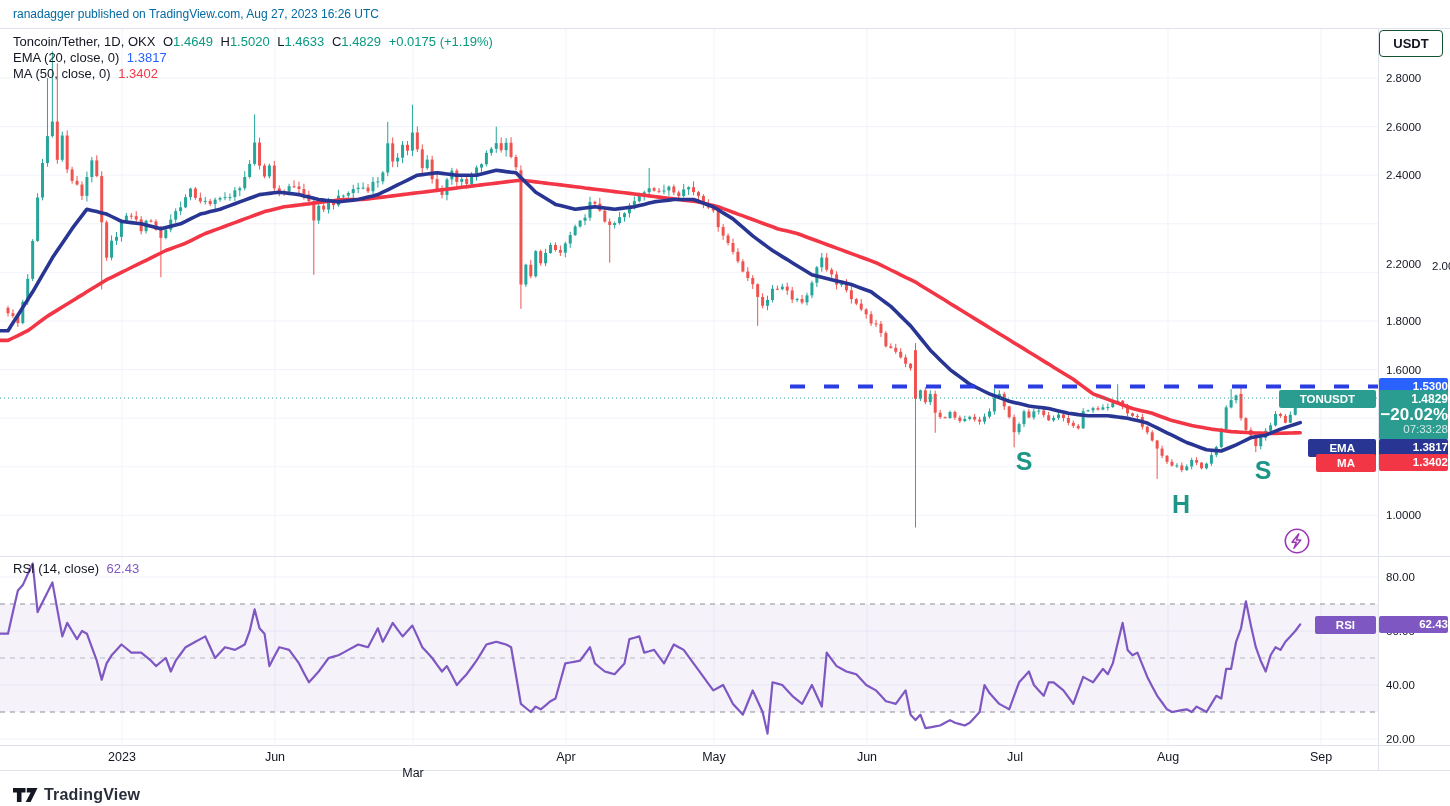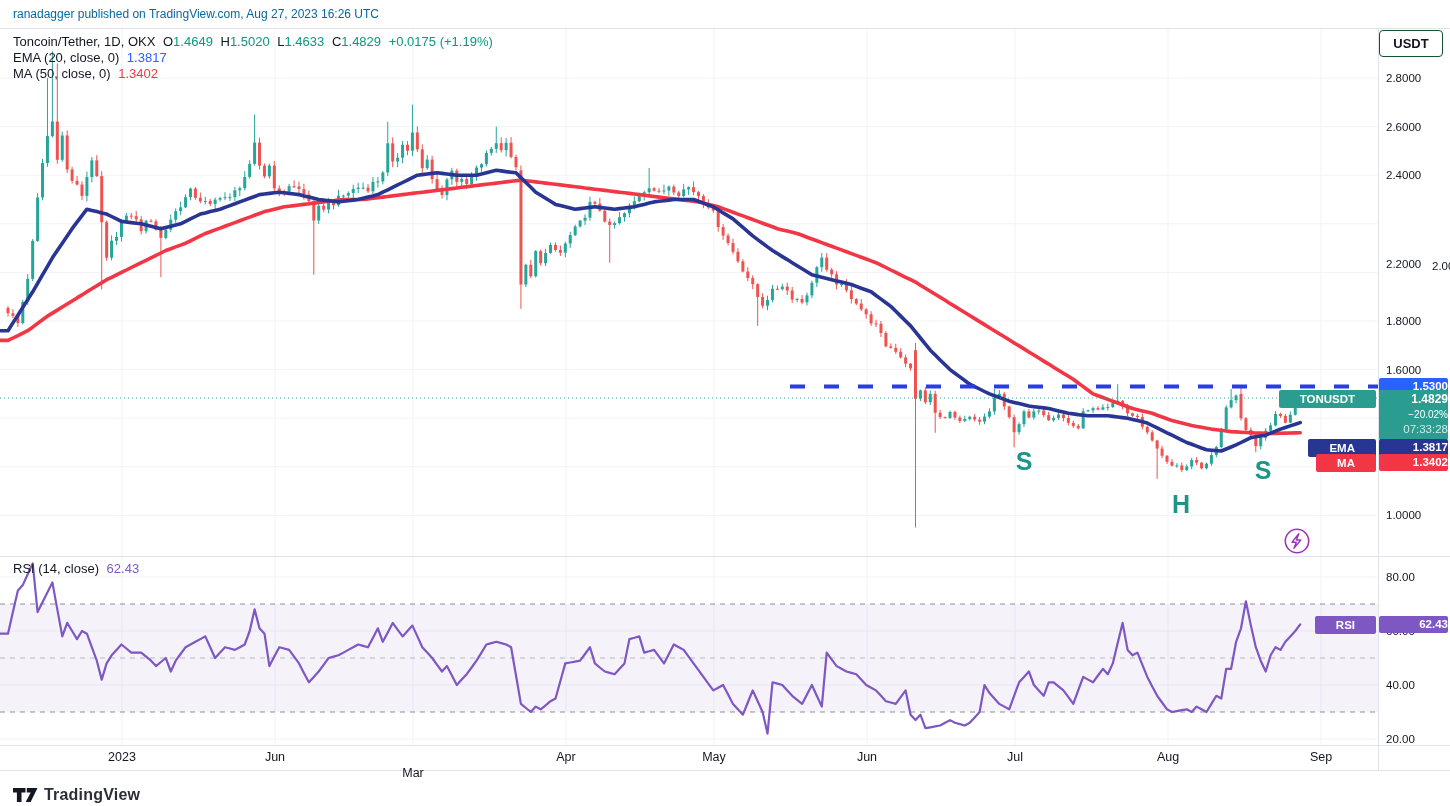--- a/index.html
+++ b/index.html
@@ -20,21 +20,21 @@
   
   .axis-label{position:absolute;left:1386px;font-size:11.5px;color:#131722;z-index:2;height:14px;line-height:14px;}
   .month-label{position:absolute;top:750px;font-size:12.5px;color:#131722;transform:translateX(-50%);z-index:3;}
   .badge{position:absolute;left:1379px;width:69px;color:#fff;font-size:11.5px;font-weight:bold;
          text-align:right;border-radius:2px;z-index:5;line-height:17px;height:17px;}
   .chip{position:absolute;right:74px;color:#fff;font-size:11.5px;font-weight:bold;border-radius:2px;
         padding:0 21px;line-height:18px;height:18px;z-index:5;}
   #level-badge{top:378px;background:#2962ff;}
   #symbol-badge{top:390px;background:#2a9d90;height:auto;line-height:15px;padding:2px 0 3px 0;}
   #symbol-badge .row1{font-size:12px;font-weight:bold;}
-  #symbol-badge .row2{font-size:10px;font-weight:normal;}
+  #symbol-badge .row2{font-size:17px;font-weight:bold;}
   #symbol-badge .row3{font-size:11.5px;font-weight:normal;color:rgba(255,255,255,0.78);}
   #ema-badge{top:439px;background:#283593;}
   #ma-badge{top:454px;background:#f23645;}
   #rsi-badge{top:616px;background:#7e57c2;}
   #ton-chip{top:390px;background:#2a9d90;}
   #ema-chip{top:439px;background:#283593;}
   #ma-chip{top:454px;background:#f23645;}
   #rsi-chip{top:616px;background:#7e57c2;}
   #usdt-button{position:absolute;left:1379px;top:30px;width:64px;height:27px;background:#fff;
        border:1px solid #14532d;border-radius:4px;font-size:13px;font-weight:600;color:#131722;

